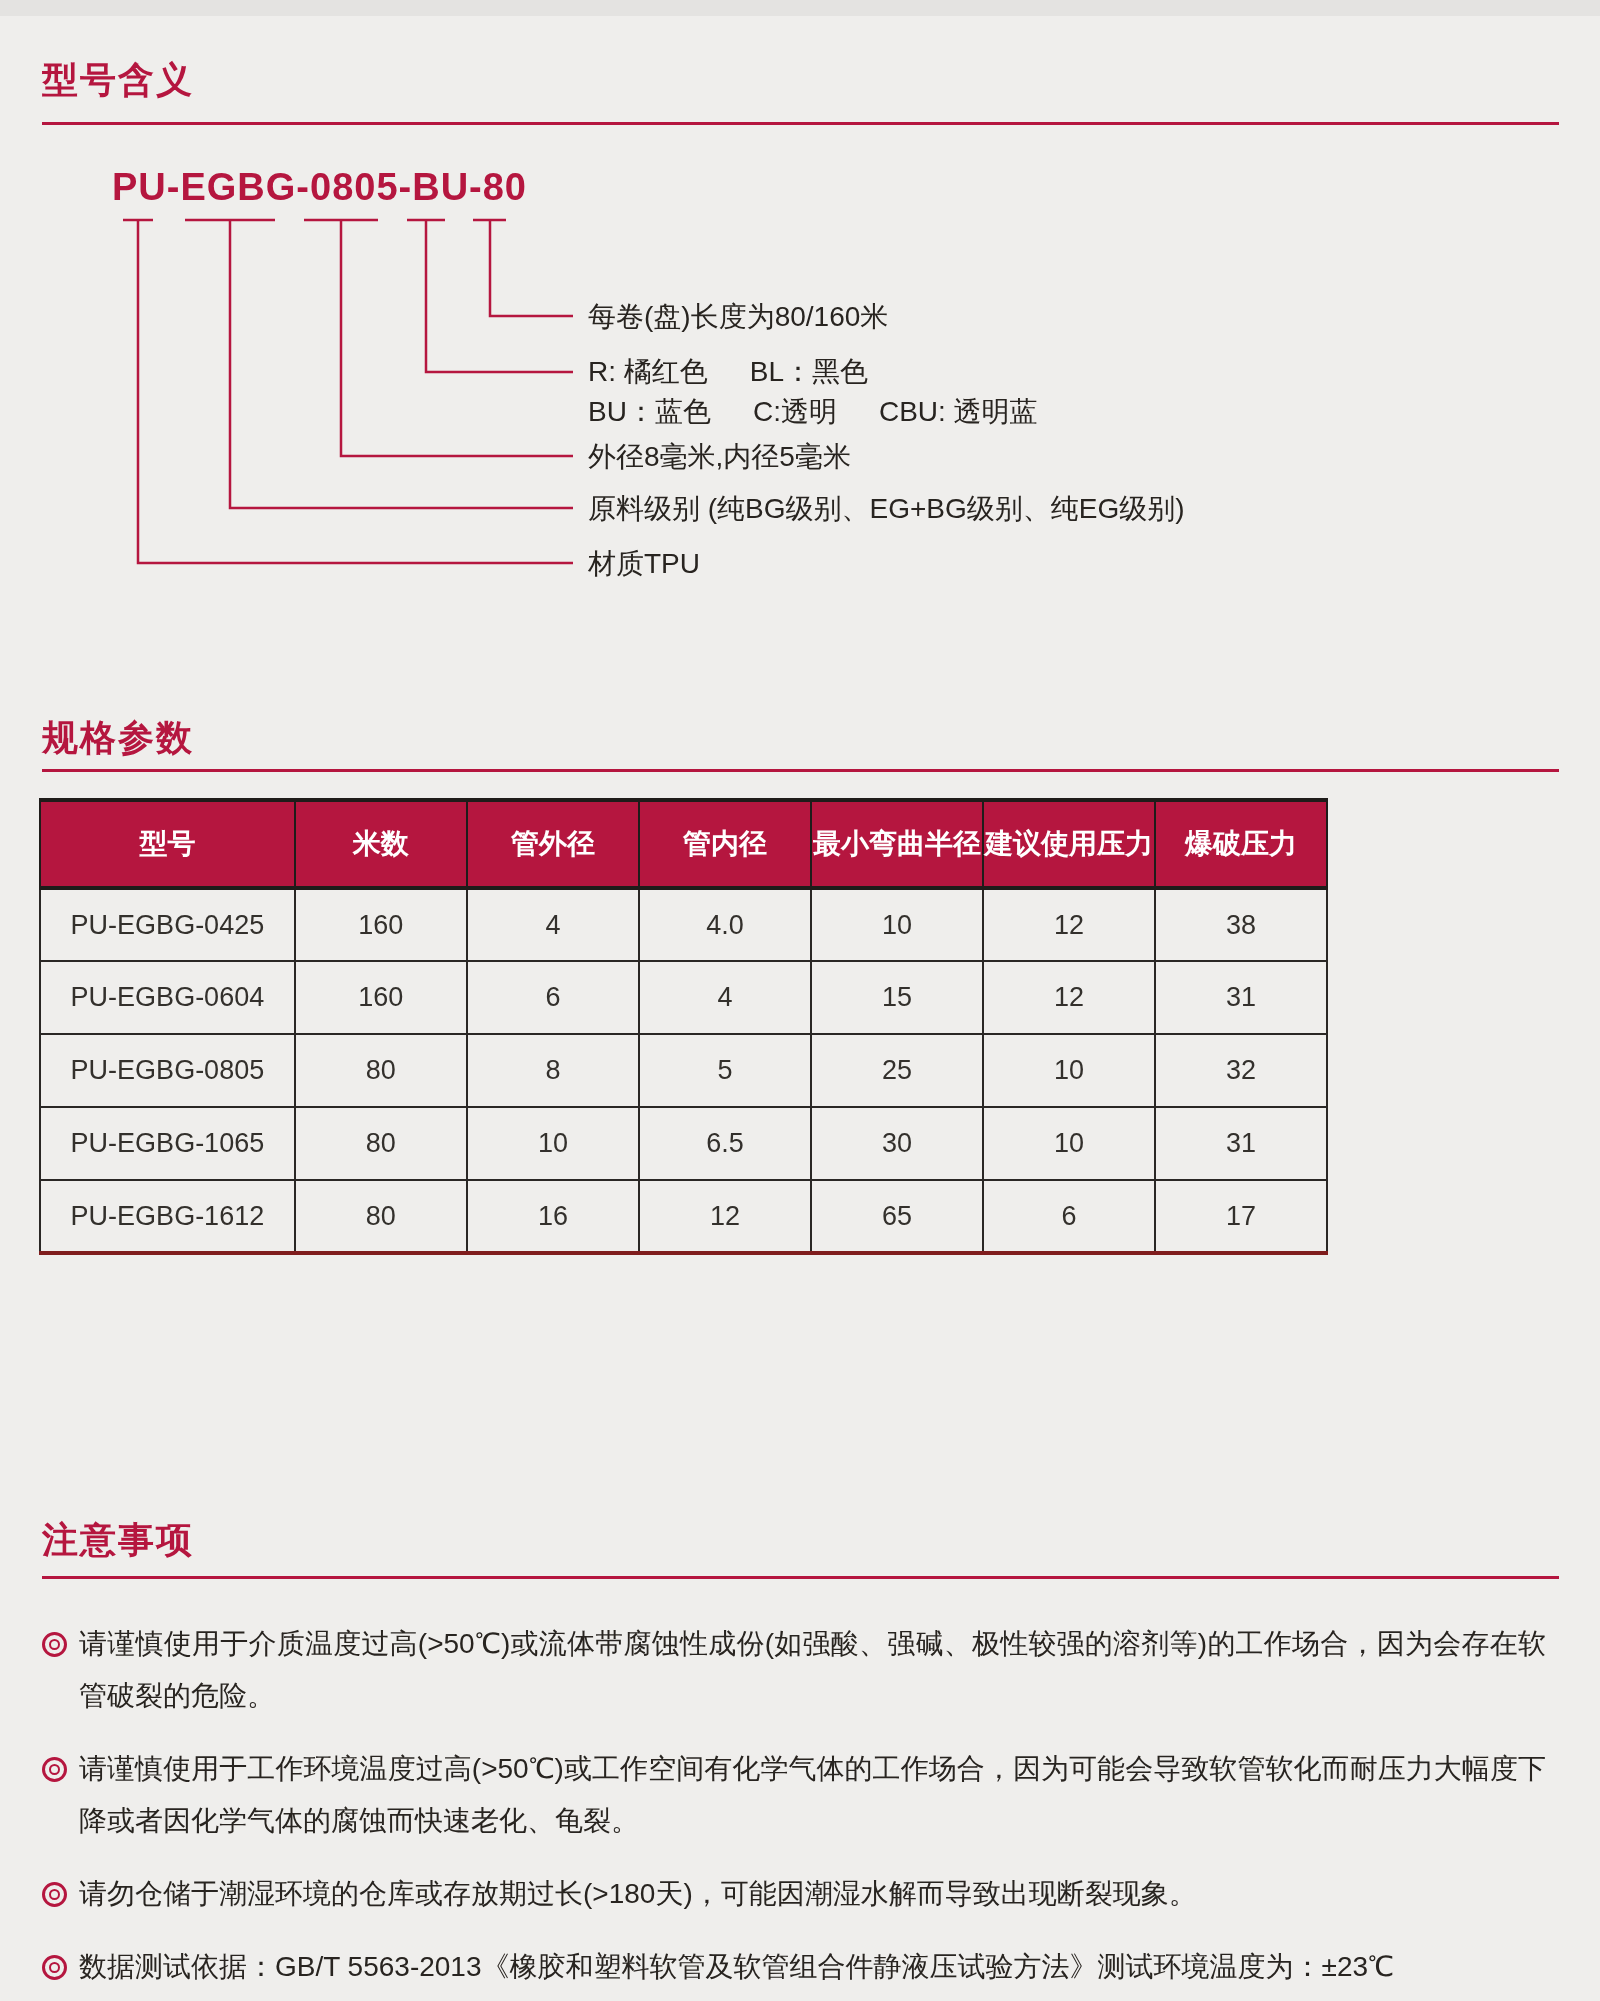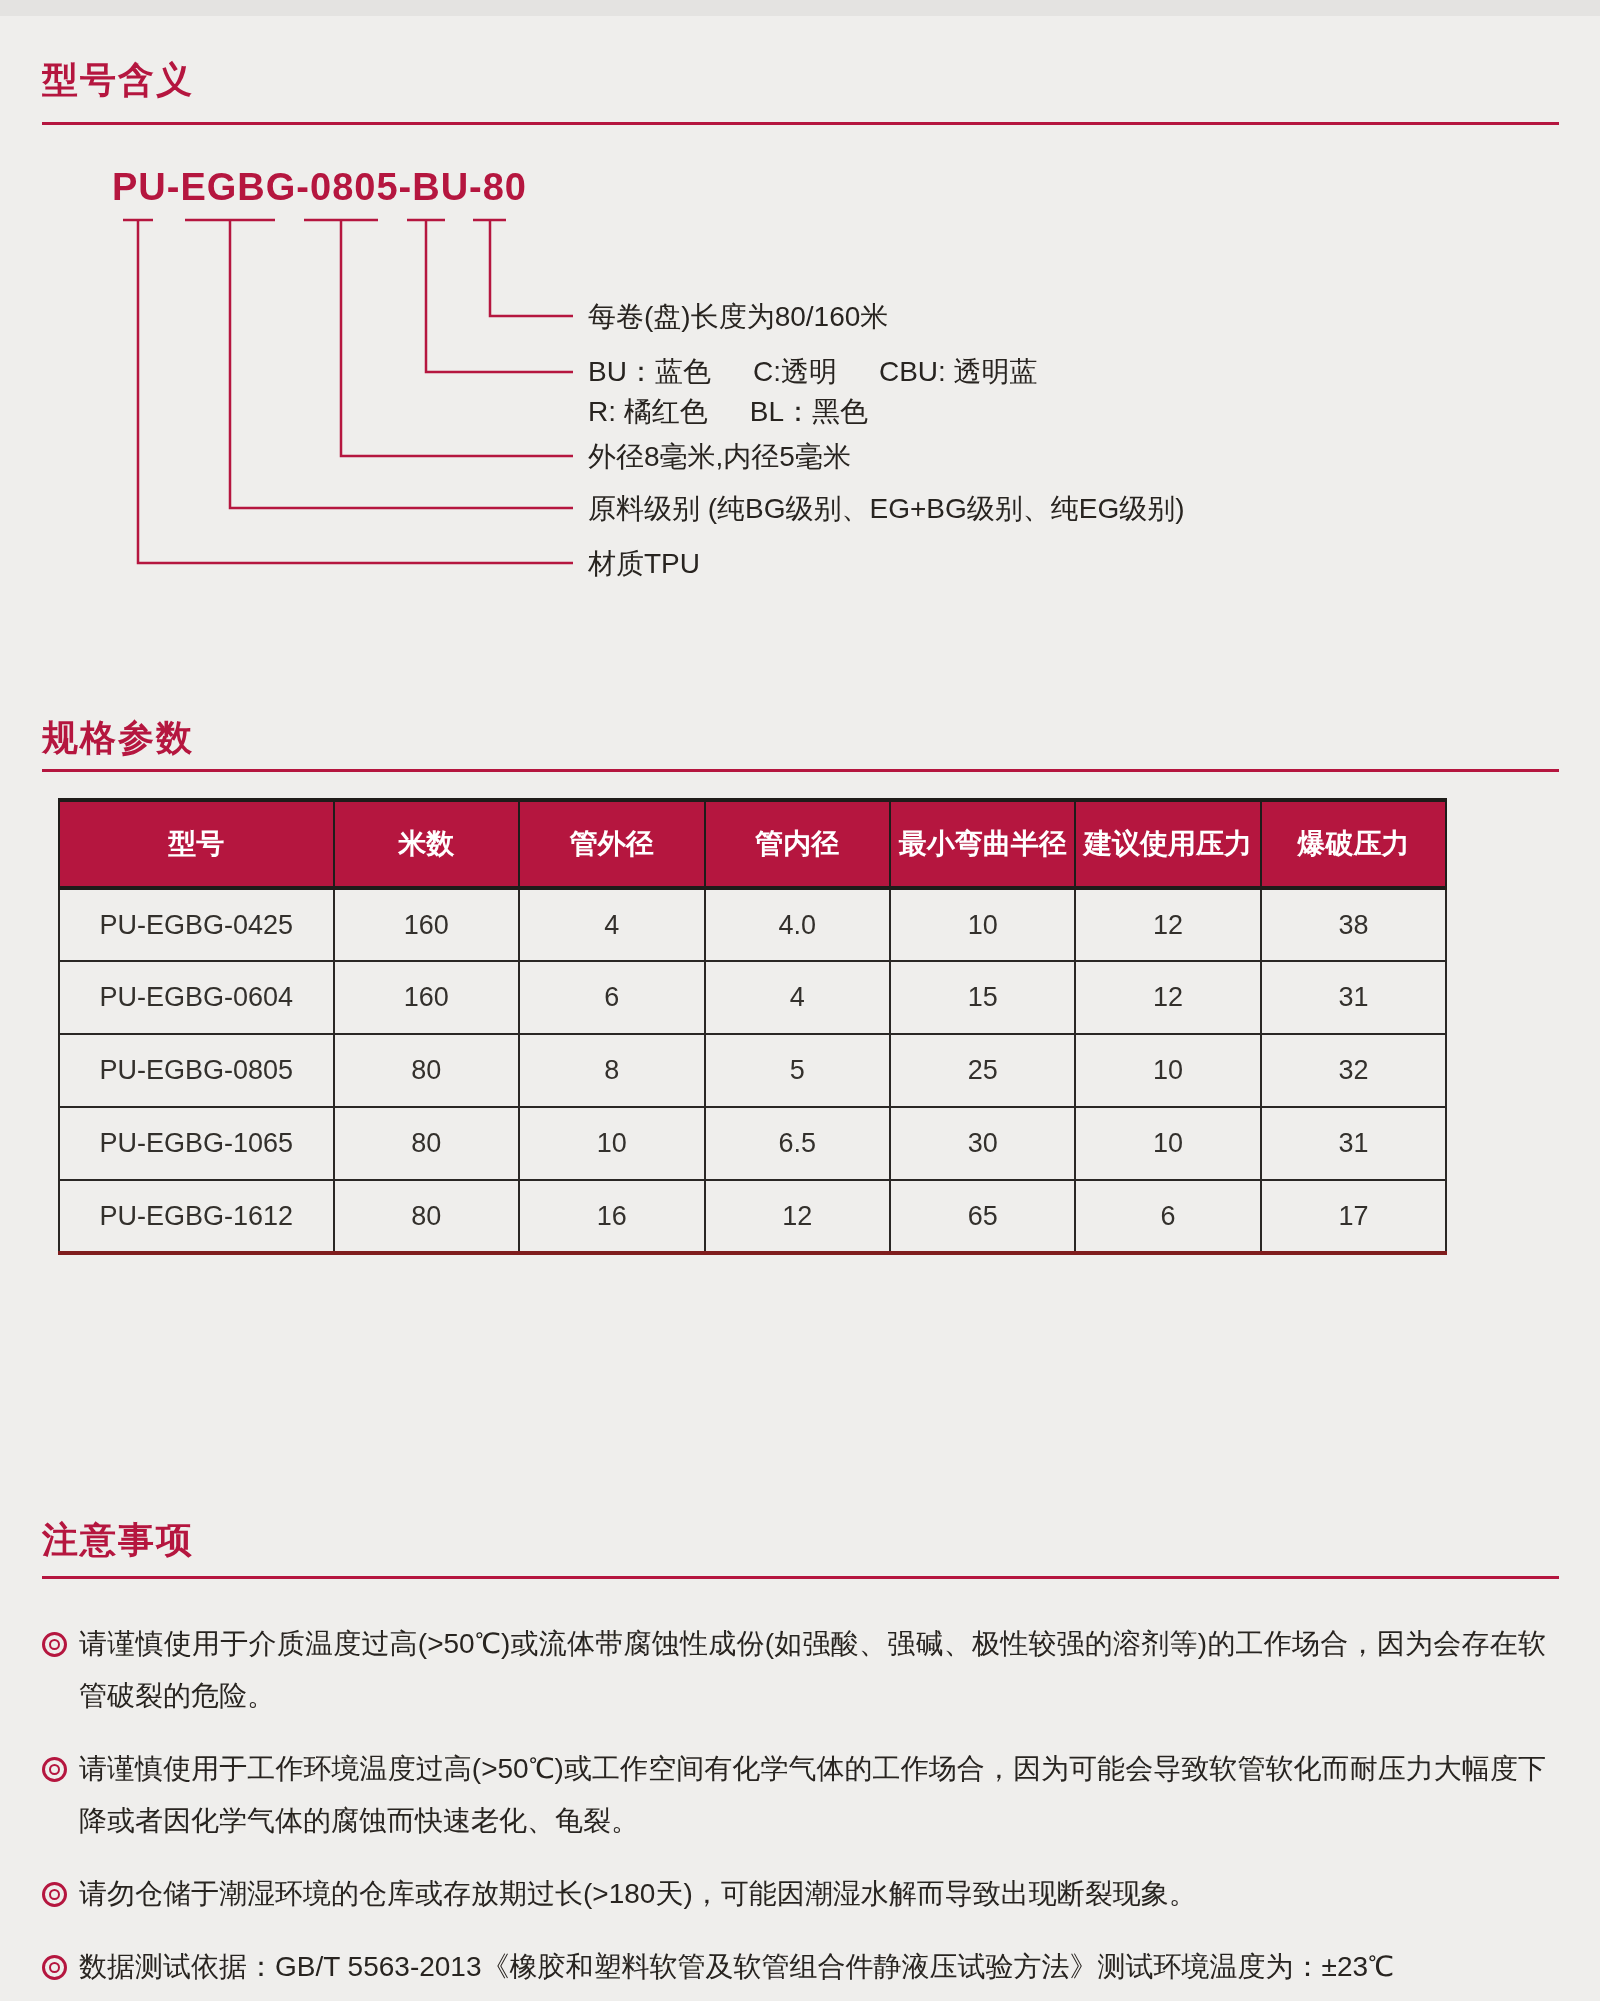--- a/index.html
+++ b/index.html
@@ -33,22 +33,22 @@
   .diagram-label {
     position:absolute; left:588px;
     font-size:28px; color:#282420; line-height:34px;
     white-space:nowrap;
   }
   .color-legend { position:absolute; left:588px; top:336px; }
   .color-row { display:flex; gap:42px; font-size:28px; line-height:40px; color:#282420; white-space:nowrap; }
 
   
   .spec-table {
-    position:absolute; left:58px; top:782px;
-    width:1389px;
+    position:absolute; left:39px; top:782px;
+    width:1289px;
     border-collapse:collapse; table-layout:fixed;
     font-size:27px;
   }
   .spec-table th {
     background:#b5163f; color:#ffffff;
     font-size:28px; font-weight:bold;
     height:88px;
     border:2px solid #1f1c1a;
     border-top:4px solid #1f1c1a;
     border-bottom:4px solid #1f1c1a;
@@ -107,27 +107,27 @@
       <path d="M341 204 V440 H573"></path>
       <path d="M230 204 V492 H573"></path>
       <path d="M138 204 V547 H573"></path>
     </g>
   </svg>
 
   <div class="diagram-label" style="top:284px;">每卷(盘)长度为80/160米</div>
 
   <div class="color-legend">
       <div class="color-row">
+        <span>R: 橘红色</span>
+        <span>BL：黑色</span>
+      </div>
+      <div class="color-row">
         <span>BU：蓝色</span>
         <span>C:透明</span>
         <span>CBU: 透明蓝</span>
-      </div>
-      <div class="color-row">
-        <span>R: 橘红色</span>
-        <span>BL：黑色</span>
       </div>
     </div>
 
   <div class="diagram-label" style="top:424px;">外径8毫米,内径5毫米</div>
 
   <div class="diagram-label" style="top:476px;">原料级别 (纯BG级别、EG+BG级别、纯EG级别)</div>
 
   <div class="diagram-label" style="top:531px;">材质TPU</div>
 
   <div class="section-title" style="top:698px;">规格参数</div>

